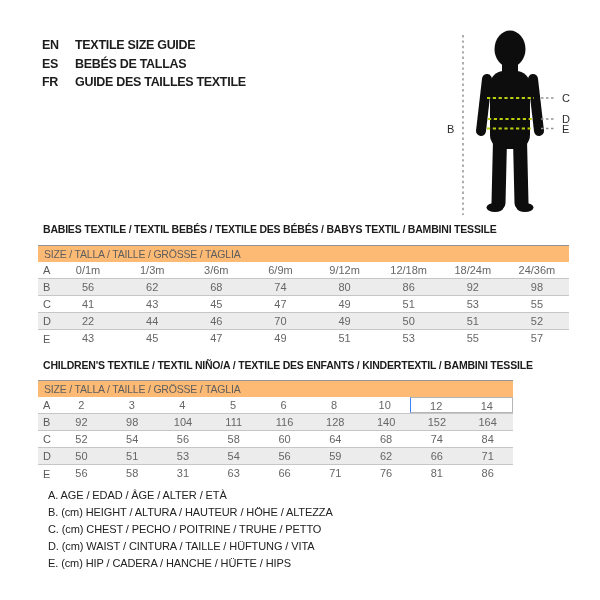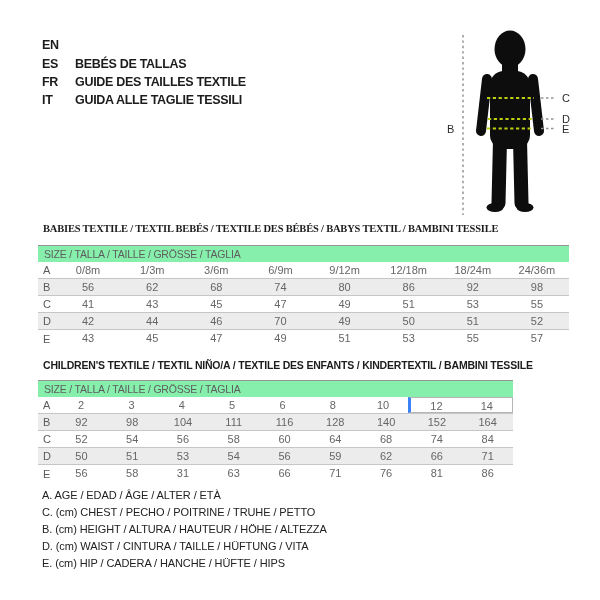--- a/index.html
+++ b/index.html
@@ -21,72 +21,69 @@
   
   .figure { position:absolute; left:440px; top:15px; width:155px; height:212px; }
   .figure svg text { font-family:"Liberation Sans", sans-serif; }
 
   
   .tbl-title {
     position:absolute; left:43px;
     font-size:10.5px; font-weight:bold; color:#1c1c1c; letter-spacing:-0.2px;
     white-space:nowrap;
   }
-  #babies-title   { top:223px;font-family:Liberation Serif, serif; }
+  #babies-title   { top:223px; }
   #children-title { top:359px; }
 
   
   .size-table { position:absolute; left:38px; }
   #babies-table   { top:245px; width:531px; }
   #children-table { top:380px; width:475px; }
 
   .tbl-header {
     height:17px; box-sizing:border-box;
-    background:#86efac; border-top:1px solid #949494;
+    background:#fdba74; border-top:1px solid #949494;
     display:flex; align-items:center; padding-left:6px;
     font-size:10.5px; color:#5e5e5e; letter-spacing:-0.2px;
   }
   .tbl-row {
     height:17px; box-sizing:border-box;
     display:flex; align-items:center;
     font-size:11px; color:#666;
     border-bottom:1px solid #c6c6c6;
   }
   .tbl-row:last-child { border-bottom:none; }
   .tbl-row.shaded { background:#ececec; }
   .row-label { width:13px; padding-left:5px; color:#5a5a5a; }
   .cell { flex:1; text-align:center; box-sizing:border-box; height:100%; line-height:16px; }
-  .cell.boxed-l { border-left:3px solid #3b82f6; border-top:1px solid #b5b5b5; border-bottom:1px solid #b5b5b5; }
+  .cell.boxed-l { border-left:1px solid #3b82f6; border-top:1px solid #b5b5b5; border-bottom:1px solid #b5b5b5; }
   .cell.boxed-r { border-right:1px solid #b5b5b5; border-top:1px solid #b5b5b5; border-bottom:1px solid #b5b5b5; }
 
   
-  .legend { position:absolute; left:42px; top:486px; }
+  .legend { position:absolute; left:48px; top:486px; }
   .legend-line {
     height:17px; display:flex; align-items:center;
     font-size:11px; color:#222; letter-spacing:-0.1px; white-space:nowrap;
   }
 </style>
 </head>
 <body>
 
 <div class="langs" id="langs">
     <div class="lang-row">
       <span class="lang-code">EN</span>
+      <span>TEXTILE SIZE GUIDE</span>
     </div>
     <div class="lang-row">
       <span class="lang-code">ES</span>
       <span>BEBÉS DE TALLAS</span>
     </div>
     <div class="lang-row">
       <span class="lang-code">FR</span>
       <span>GUIDE DES TAILLES TEXTILE</span>
-    </div>
-    <div class="lang-row">
-      <span class="lang-code">IT</span>
-      <span>GUIDA ALLE TAGLIE TESSILI</span>
     </div>
   </div>
 
 <div class="figure">
   <svg viewBox="0 0 155 212" width="155" height="212">
 
     <line x1="23" y1="20" x2="23" y2="200" stroke="#949494" stroke-width="1.5" stroke-dasharray="2.4 3"></line>
     <text x="7" y="118" font-size="11" fill="#2b2b2b">B</text>
 
     <g fill="#0d0d0d">
@@ -114,21 +111,21 @@
     <text x="122" y="117.5" font-size="11" fill="#2b2b2b">E</text>
   </svg>
 </div>
 
 <div class="tbl-title" id="babies-title">BABIES TEXTILE / TEXTIL BEBÉS / TEXTILE DES BÉBÉS / BABYS TEXTIL / BAMBINI TESSILE</div>
 <div class="size-table" id="babies-table">
   <div class="tbl-header">SIZE / TALLA / TAILLE / GRÖSSE / TAGLIA</div>
   <div id="babies-rows">
       <div class="tbl-row">
         <div class="row-label">A</div>
-        <div class="cell">0/8m</div>
+        <div class="cell">0/1m</div>
         <div class="cell">1/3m</div>
         <div class="cell">3/6m</div>
         <div class="cell">6/9m</div>
         <div class="cell">9/12m</div>
         <div class="cell">12/18m</div>
         <div class="cell">18/24m</div>
         <div class="cell">24/36m</div>
       </div>
       <div class="tbl-row shaded">
         <div class="row-label">B</div>
@@ -147,21 +144,21 @@
         <div class="cell">43</div>
         <div class="cell">45</div>
         <div class="cell">47</div>
         <div class="cell">49</div>
         <div class="cell">51</div>
         <div class="cell">53</div>
         <div class="cell">55</div>
       </div>
       <div class="tbl-row shaded">
         <div class="row-label">D</div>
-        <div class="cell">42</div>
+        <div class="cell">22</div>
         <div class="cell">44</div>
         <div class="cell">46</div>
         <div class="cell">70</div>
         <div class="cell">49</div>
         <div class="cell">50</div>
         <div class="cell">51</div>
         <div class="cell">52</div>
       </div>
       <div class="tbl-row">
         <div class="row-label">E</div>
@@ -239,17 +236,17 @@
         <div class="cell">71</div>
         <div class="cell">76</div>
         <div class="cell">81</div>
         <div class="cell">86</div>
       </div>
     </div>
 </div>
 
 <div class="legend" id="legend">
     <div class="legend-line">A. AGE / EDAD / ÂGE / ALTER / ETÀ</div>
+    <div class="legend-line">B. (cm) HEIGHT / ALTURA / HAUTEUR / HÖHE / ALTEZZA</div>
     <div class="legend-line">C. (cm) CHEST / PECHO / POITRINE / TRUHE / PETTO</div>
-    <div class="legend-line">B. (cm) HEIGHT / ALTURA / HAUTEUR / HÖHE / ALTEZZA</div>
     <div class="legend-line">D. (cm) WAIST / CINTURA / TAILLE / HÜFTUNG / VITA</div>
     <div class="legend-line">E. (cm) HIP / CADERA / HANCHE / HÜFTE / HIPS</div>
   </div>
 
 </body></html>

